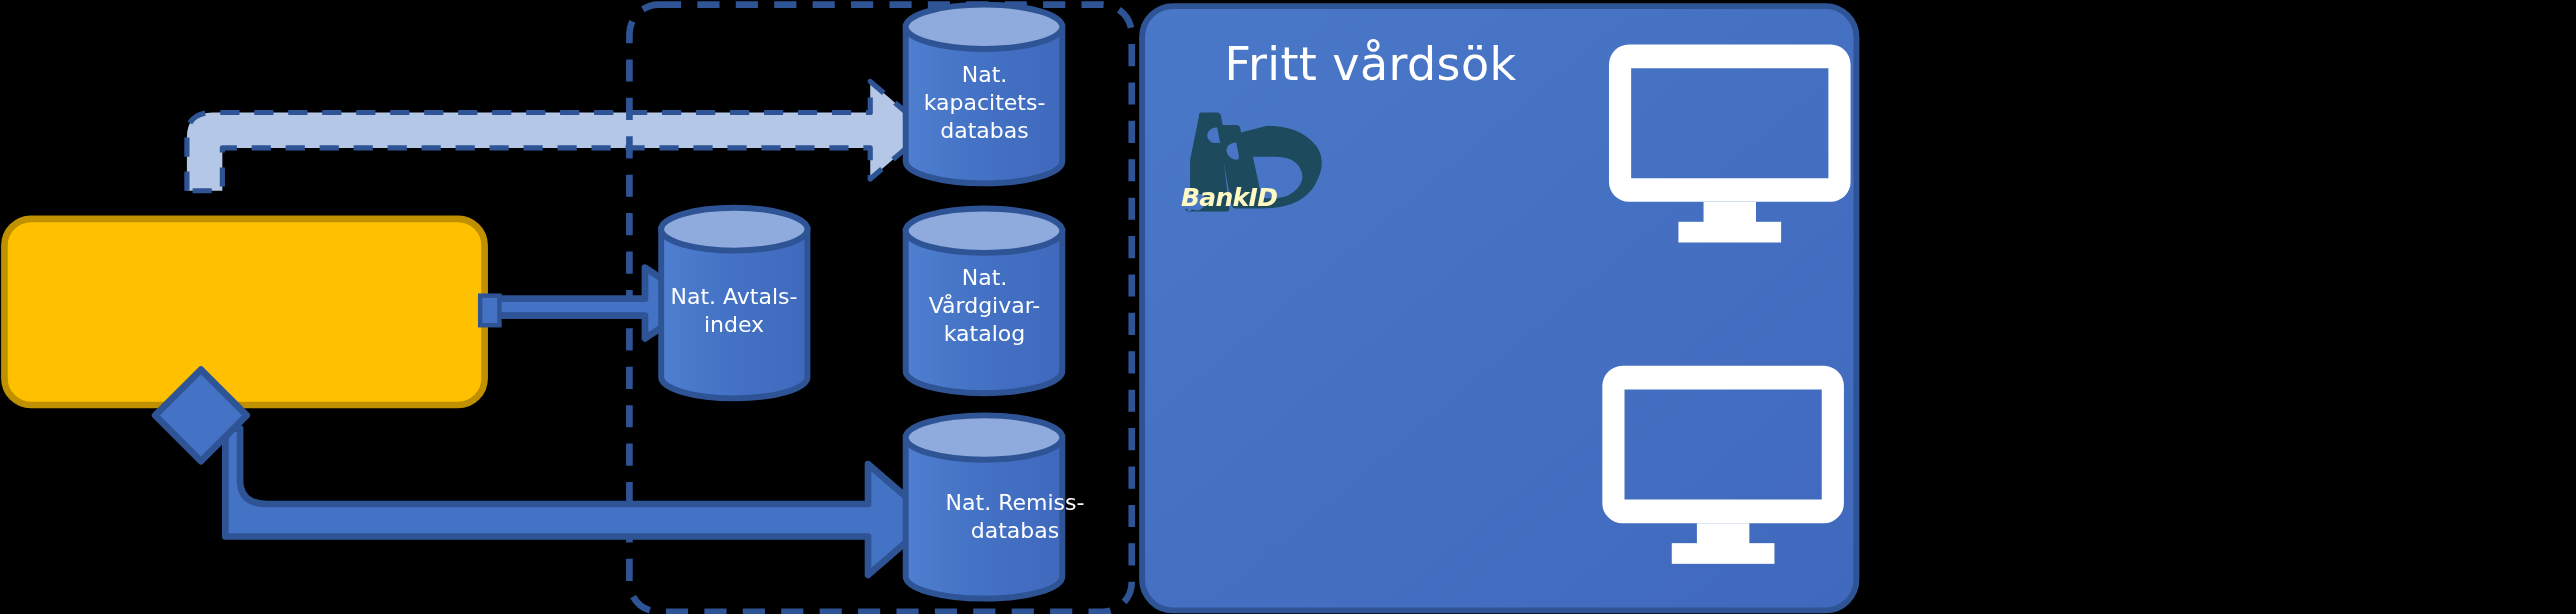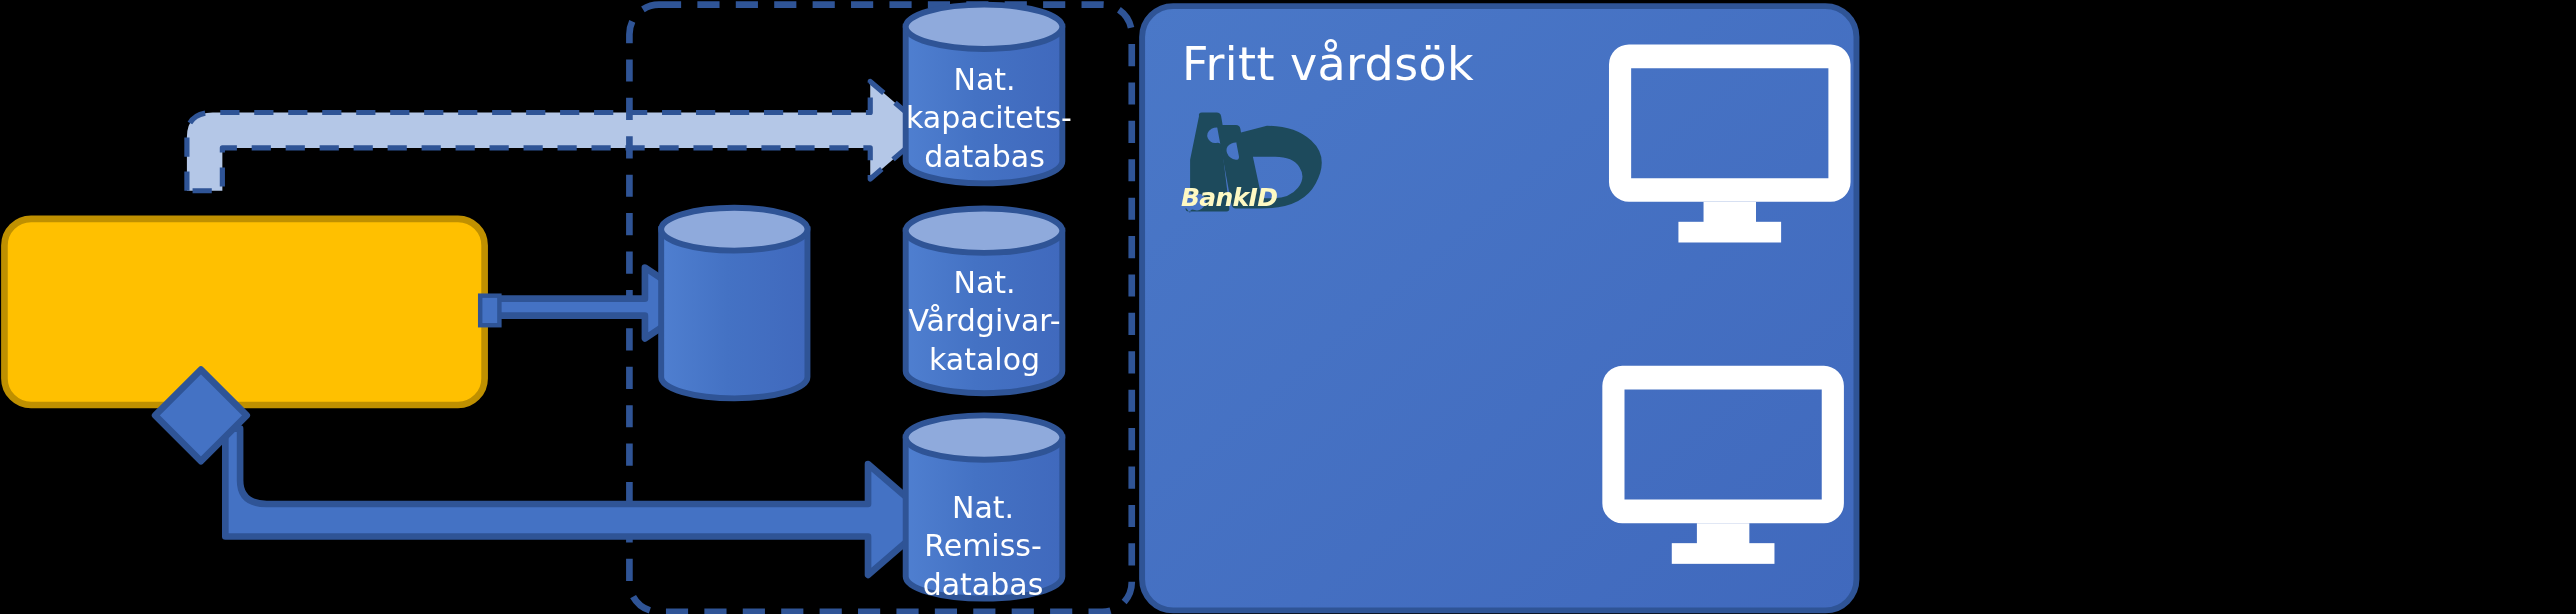--- a/index.html
+++ b/index.html
@@ -35,21 +35,21 @@
     text-align: center;
     line-height: 1.28;
     white-space: pre-line;
     pointer-events: none;
   }
   .provider-label {
     font-size: 33px;
     letter-spacing: 0.1px;
   }
   .db-label {
-    font-size: 30px;
+    font-size: 22px;
   }
   .panel-title {
     font-size: 46px;
     text-align: left;
     letter-spacing: 0.4px;
   }
   .bankid-word {
     position: absolute;
     font-family: "DejaVu Sans", "Liberation Sans", sans-serif;
     font-weight: bold;
@@ -208,27 +208,29 @@
     </g>
   </svg>
 
   <div class="layer">
 
 
     <div class="lbl db-label" style="left:906px; top:61px; width:157px;">Nat.
 kapacitets-
 databas</div>
 
+    <div class="lbl db-label" style="left:658px; top:283px; width:152px;">Nat. Avtals-
+index</div>
 
     <div class="lbl db-label" style="left:906px; top:264px; width:157px;">Nat.
 Vårdgivar-
 katalog</div>
 
-    <div class="lbl db-label" style="left:904px; top:489px; width:158px;">Nat. Remiss-
+    <div class="lbl db-label" style="left:904px; top:489px; width:158px;padding-left:32px;">Nat. Remiss-
 databas</div>
 
-    <div class="lbl panel-title" style="left:1182px; top:35px; width:517px;">Fritt vårdsök</div>
+    <div class="lbl panel-title" style="left:1112px; top:35px; width:517px;text-align:center;">Fritt vårdsök</div>
 
     <div class="bankid-word" style="left:1181px; top:183px;">BankID</div>
 
   </div>
 </div>
 
 
 </body></html>

